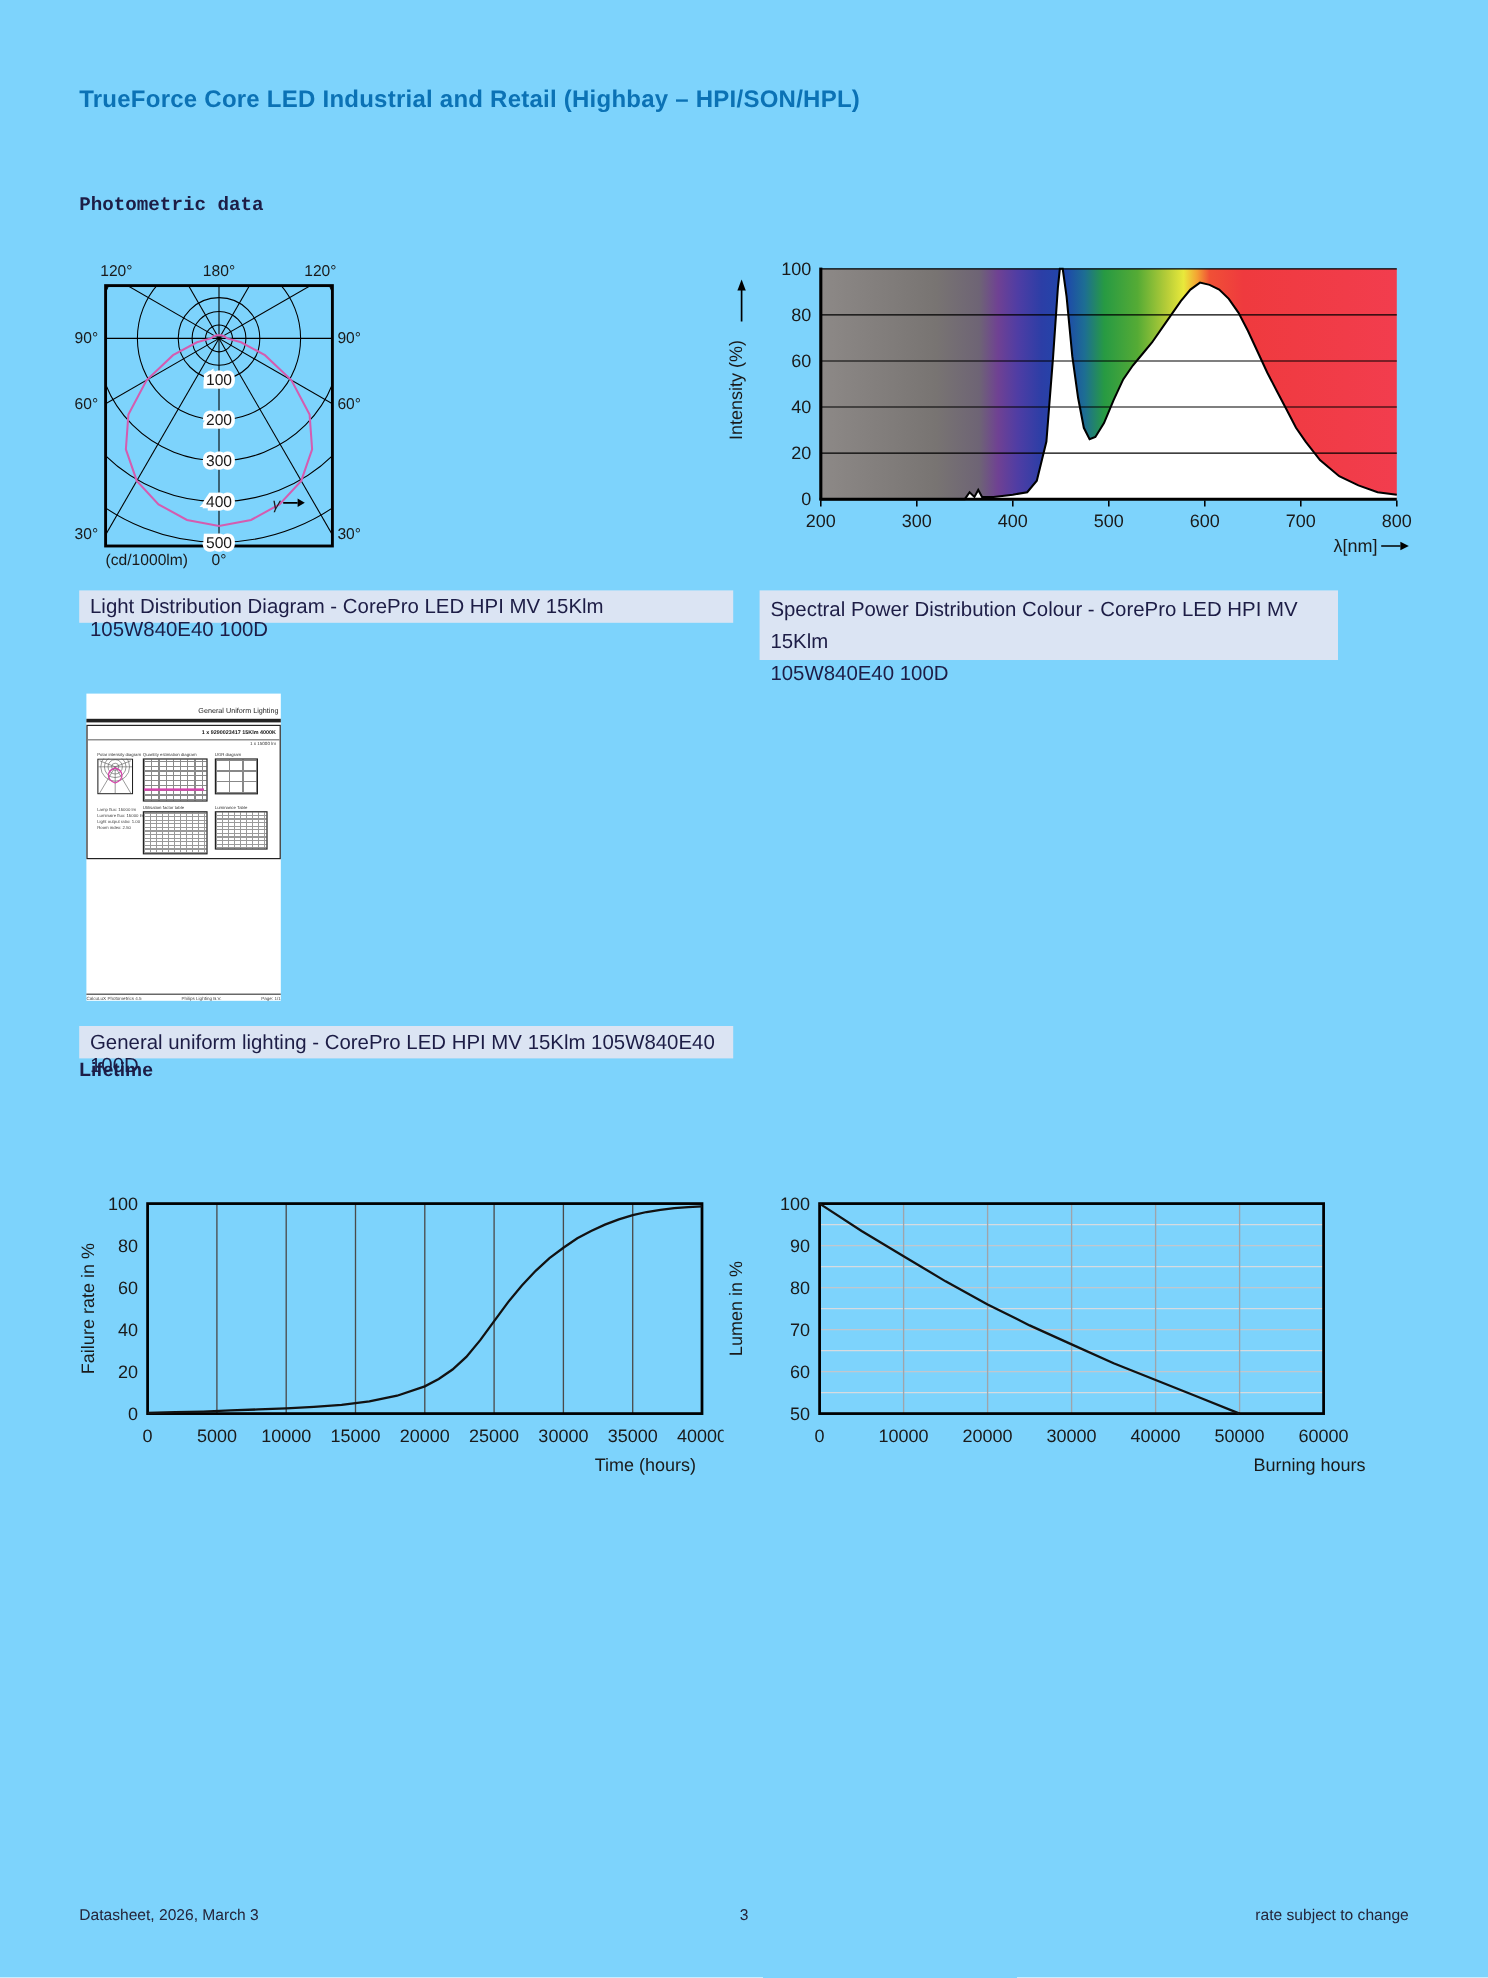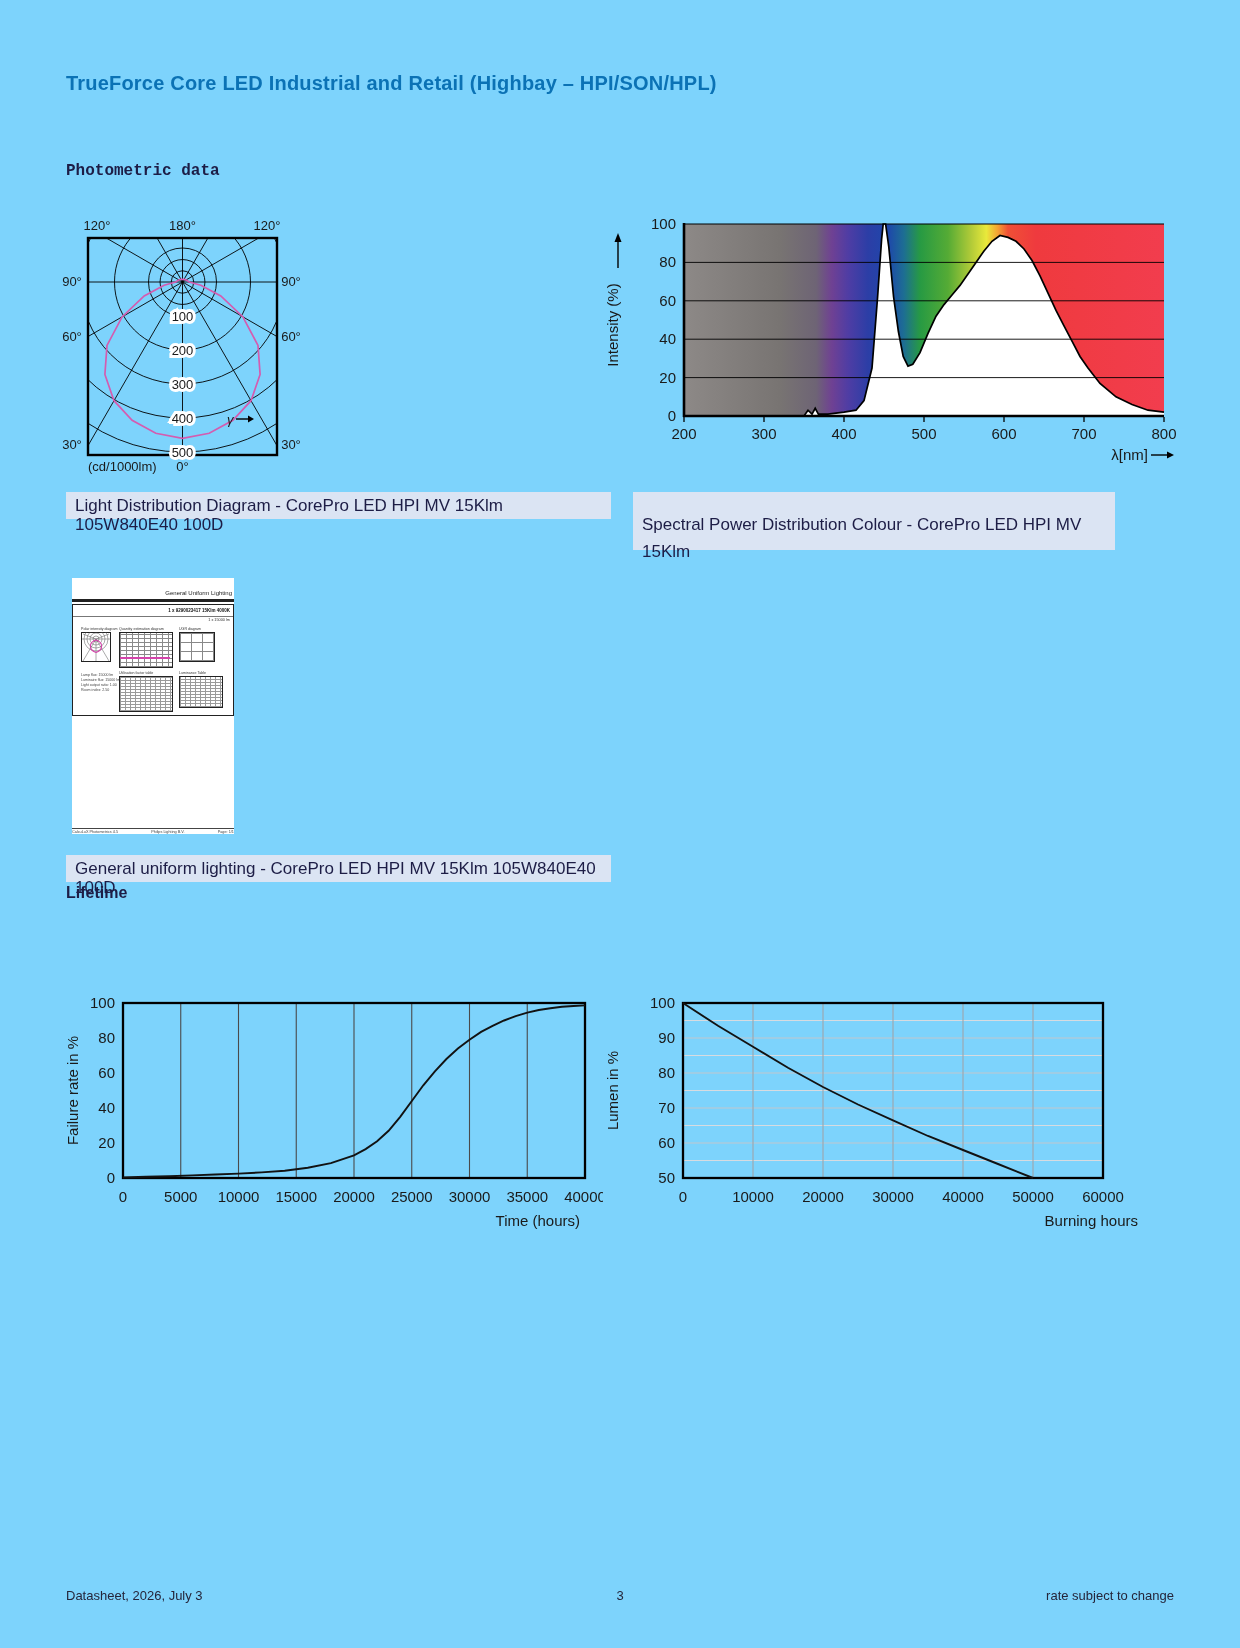--- a/index.html
+++ b/index.html
@@ -3,21 +3,21 @@
 <meta charset="utf-8">
 <style>
   html,body{margin:0;padding:0;background:#ffffff;}
   .page{position:relative;width:1240px;height:1648px;background:#7dd3fc;
         font-family:"Liberation Sans",sans-serif;color:#1d1d46;overflow:hidden;}
   .abs{position:absolute;}
   .h1{color:#0b72b5;font-size:20px;font-weight:700;letter-spacing:.2px;}
   .h2{color:#1d1d46;font-size:16px;font-weight:700;}
   .caption{position:absolute;background:#dbe4f3;color:#1d1d46;font-weight:400;
            font-size:17px;line-height:19px;padding:4px 9px;box-sizing:border-box;}
-  .caption.two{line-height:27px;padding-top:19px;}
+  .caption.two{line-height:27px;padding-top:2px;}
   .footer{position:absolute;top:1588px;left:0;width:1240px;font-size:13px;color:#25253a;}
   .footer .fl{position:absolute;left:66px;}
   .footer .fc{position:absolute;left:0;width:1240px;text-align:center;}
   .footer .fr{position:absolute;right:66px;}
   svg text{font-family:"Liberation Sans",sans-serif;fill:#1a1a1a;}
   
   .thumb{position:absolute;left:72px;top:578px;width:162px;height:256px;background:#fff;font-family:"Liberation Sans",sans-serif;}
   .thumb .t-title{position:absolute;top:12px;right:2px;font-size:6px;color:#222;}
   .thumb .t-rule{position:absolute;top:21px;left:0;width:100%;height:2.5px;background:#222;}
   .thumb .t-box{position:absolute;top:26px;left:0;width:160px;height:110px;border:1px solid #222;background:#fff;}
@@ -154,20 +154,21 @@
       <polygon points="16.5,32 20,23 23.5,32" fill="#000"></polygon>
       <text x="550" y="250" text-anchor="end" font-size="15">λ[nm]</text>
       <line x1="553" y1="245" x2="569" y2="245" stroke="#000" stroke-width="1.4"></line>
       <polygon points="569,241.5 576,245 569,248.5" fill="#000"></polygon>
     </svg>
 
   <div class="caption" style="left:66px;top:492px;width:545px;height:27px;">Light Distribution Diagram - CorePro LED HPI MV 15Klm 105W840E40 100D</div>
 
   <div class="caption two" style="left:633px;top:492px;width:482px;height:58px;">
     <div>Spectral Power Distribution Colour - CorePro LED HPI MV 15Klm</div>
+    <div>105W840E40 100D</div>
   </div>
 
   <div class="thumb">
     <div class="t-title">General Uniform Lighting</div>
     <div class="t-rule"></div>
     <div class="t-box">
       <div class="t-h1">1 x 9290023417 15Klm 4000K</div>
       <div class="t-h1line"></div>
       <div class="t-h2">1 x 15000 lm</div>
 
@@ -279,18 +280,18 @@
       <text x="365" y="217" text-anchor="middle" font-size="15">40000</text>
       <text x="435" y="217" text-anchor="middle" font-size="15">50000</text>
       <text x="505" y="217" text-anchor="middle" font-size="15">60000</text>
       <text x="20" y="105.5" text-anchor="middle" font-size="15" transform="rotate(-90 20 105.5)">Lumen in %</text>
       <text x="540" y="241" text-anchor="end" font-size="15">Burning hours</text>
     </svg>
 
 
 
   <div class="footer">
-    <span class="fl">Datasheet, 2026, July 3</span>
+    <span class="fl">Datasheet, 2026, March 3</span>
     <span class="fc">3</span>
     <span class="fr">rate subject to change</span>
   </div>
 
 </div>
 
 </body></html>

